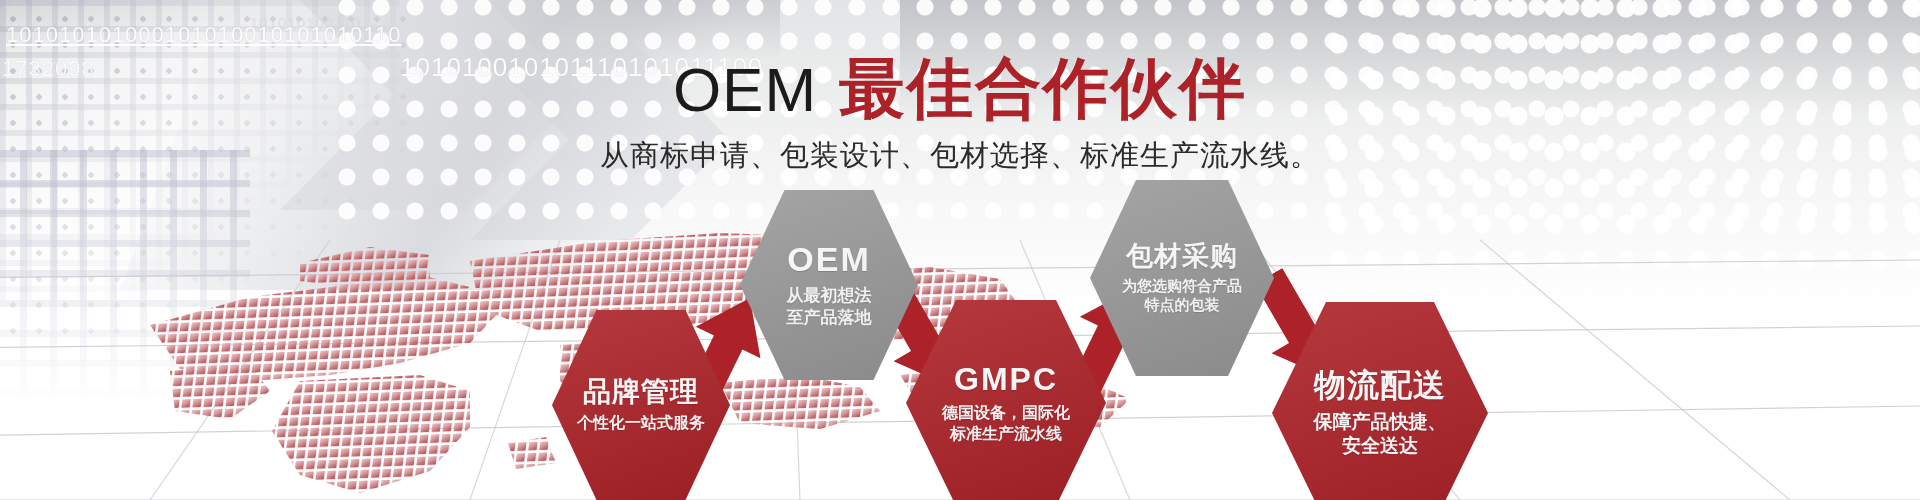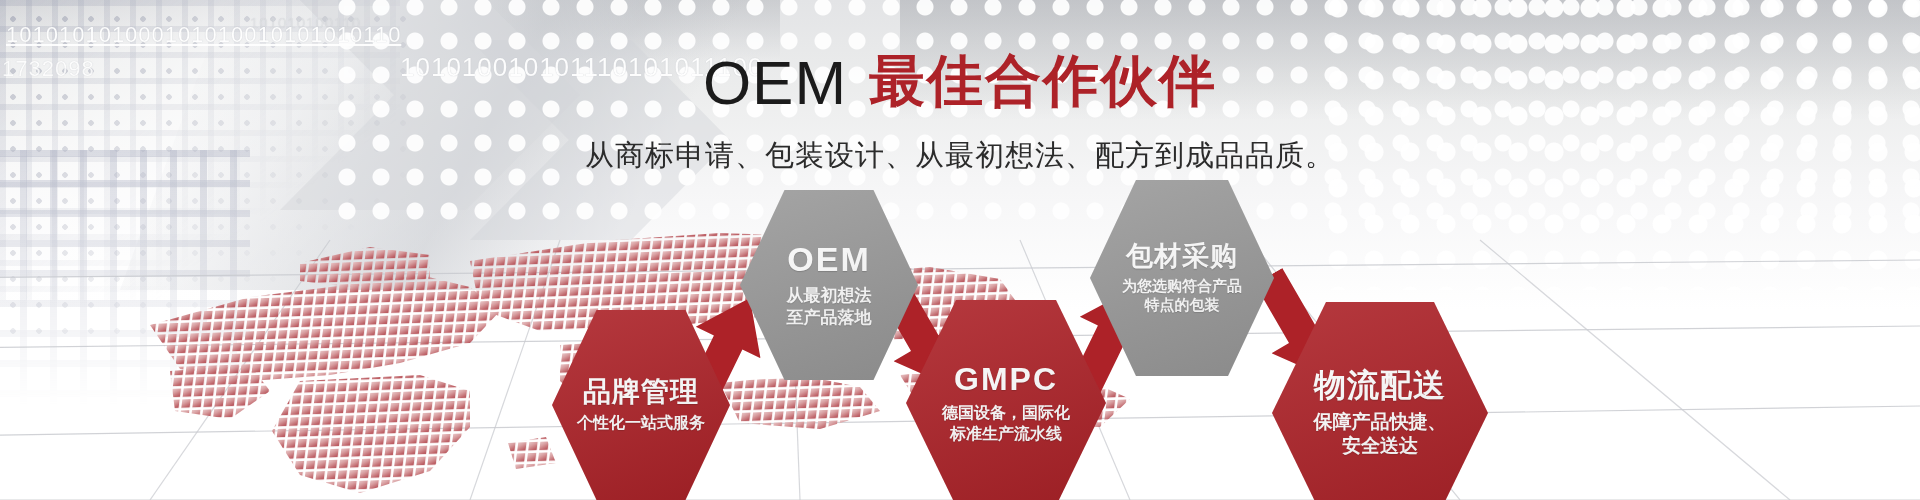--- a/index.html
+++ b/index.html
@@ -103,21 +103,21 @@
   
   .headline{
     position:absolute;top:44px;left:0;width:1920px;text-align:center;
     white-space:nowrap;
   }
   .h-oem{
     font-size:62px;font-weight:400;color:#1b1b1b;letter-spacing:1px;
     font-family:"Liberation Sans","DejaVu Sans",sans-serif;vertical-align:middle;
   }
   .h-cn{
-    font-size:56px;font-weight:bold;color:#ad2228;letter-spacing:2px;
+    font-size:66px;font-weight:bold;color:#ad2228;letter-spacing:2px;
     margin-left:22px;vertical-align:middle;
     font-family:"DejaVu Sans","Liberation Sans",sans-serif;
   }
   .subline{
     position:absolute;top:136px;left:0;width:1920px;text-align:center;
     font-size:29px;color:#2b2b2b;letter-spacing:1px;font-weight:400;
     font-family:"DejaVu Sans","Liberation Sans",sans-serif;
   }
 
   
@@ -234,21 +234,21 @@
         <path d="M596,284 L640,278 L652,308 L606,314 Z"></path>
       </g>
 
       <rect x="0" y="0" width="1150" height="325" fill="none"></rect>
     </svg>
   </div>
 
   <div class="headline">
     <span class="h-oem">OEM</span><span class="h-cn">最佳合作伙伴</span>
   </div>
-  <div class="subline">从商标申请、包装设计、从最初想法、配方到成品品质。</div>
+  <div class="subline">从商标申请、包装设计、包材选择、标准生产流水线。</div>
 
   <div class="arrow up shadow" style="left:688px;top:292px;width:72px;height:118px;transform:rotate(26deg);"></div>
   <div class="arrow up shadow" style="left:884px;top:276px;width:72px;height:118px;transform:rotate(150deg);"></div>
   <div class="arrow up shadow" style="left:1072px;top:282px;width:72px;height:118px;transform:rotate(26deg);"></div>
   <div class="arrow up shadow" style="left:1262px;top:268px;width:72px;height:118px;transform:rotate(150deg);"></div>
 
   <div class="hex red" style="left:552px;top:310px;width:178px;height:190px;">
     <div class="shade"></div>
     <div class="title" style="font-size:28px;">品牌管理</div>
     <div class="desc" style="font-size:16px;">个性化一站式服务</div>

